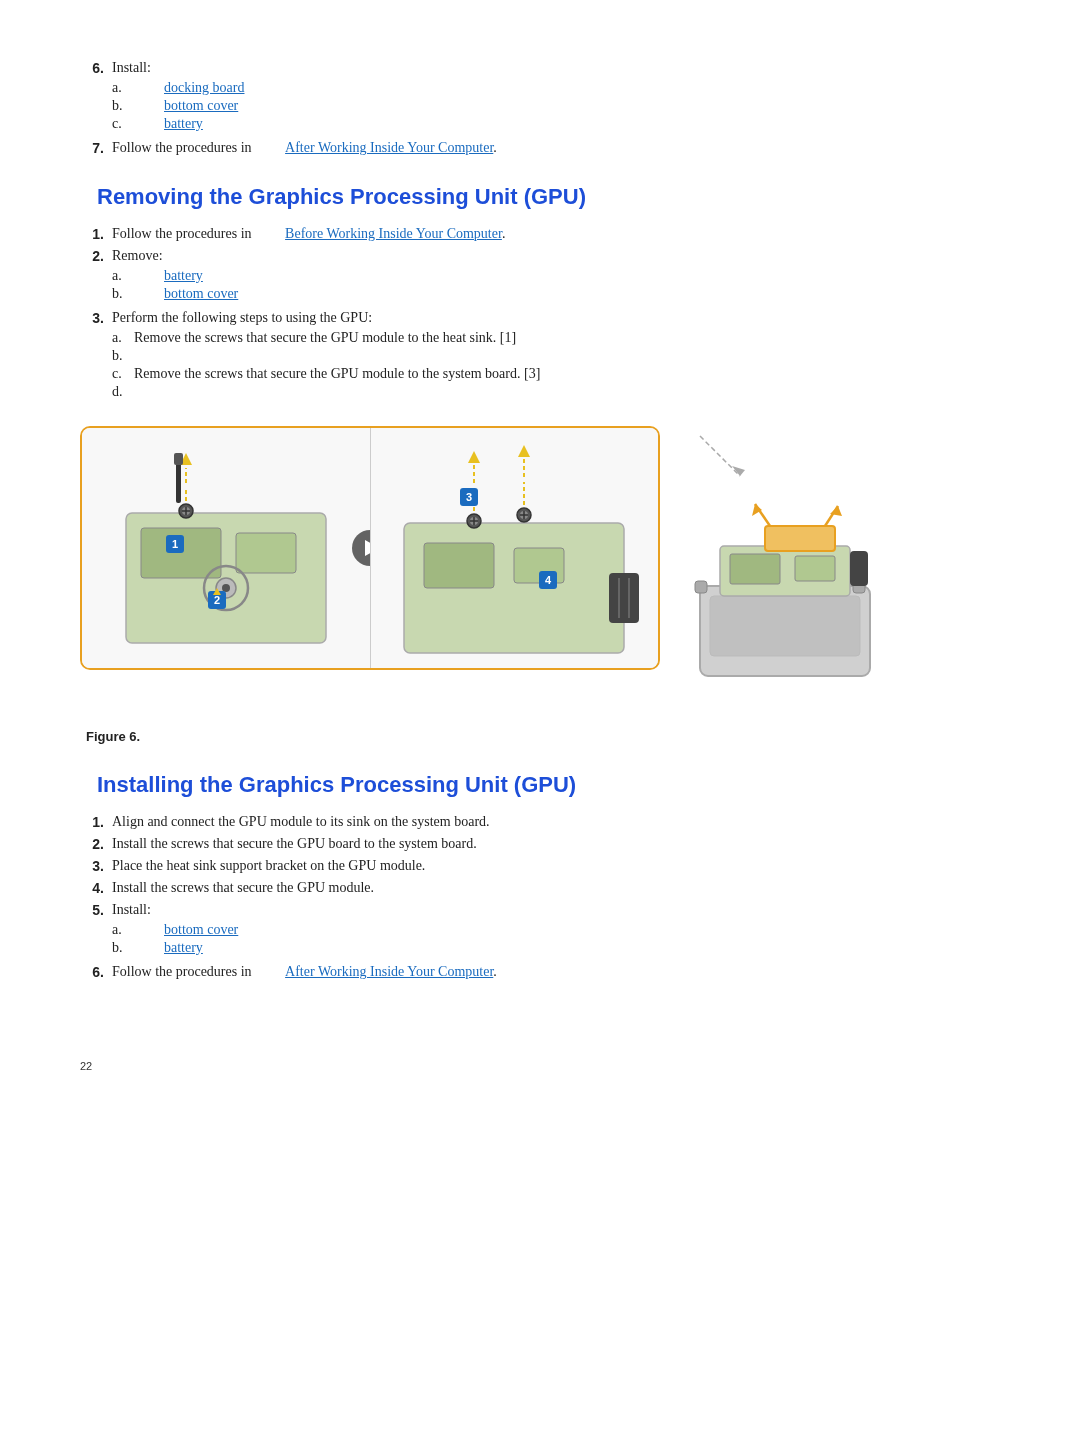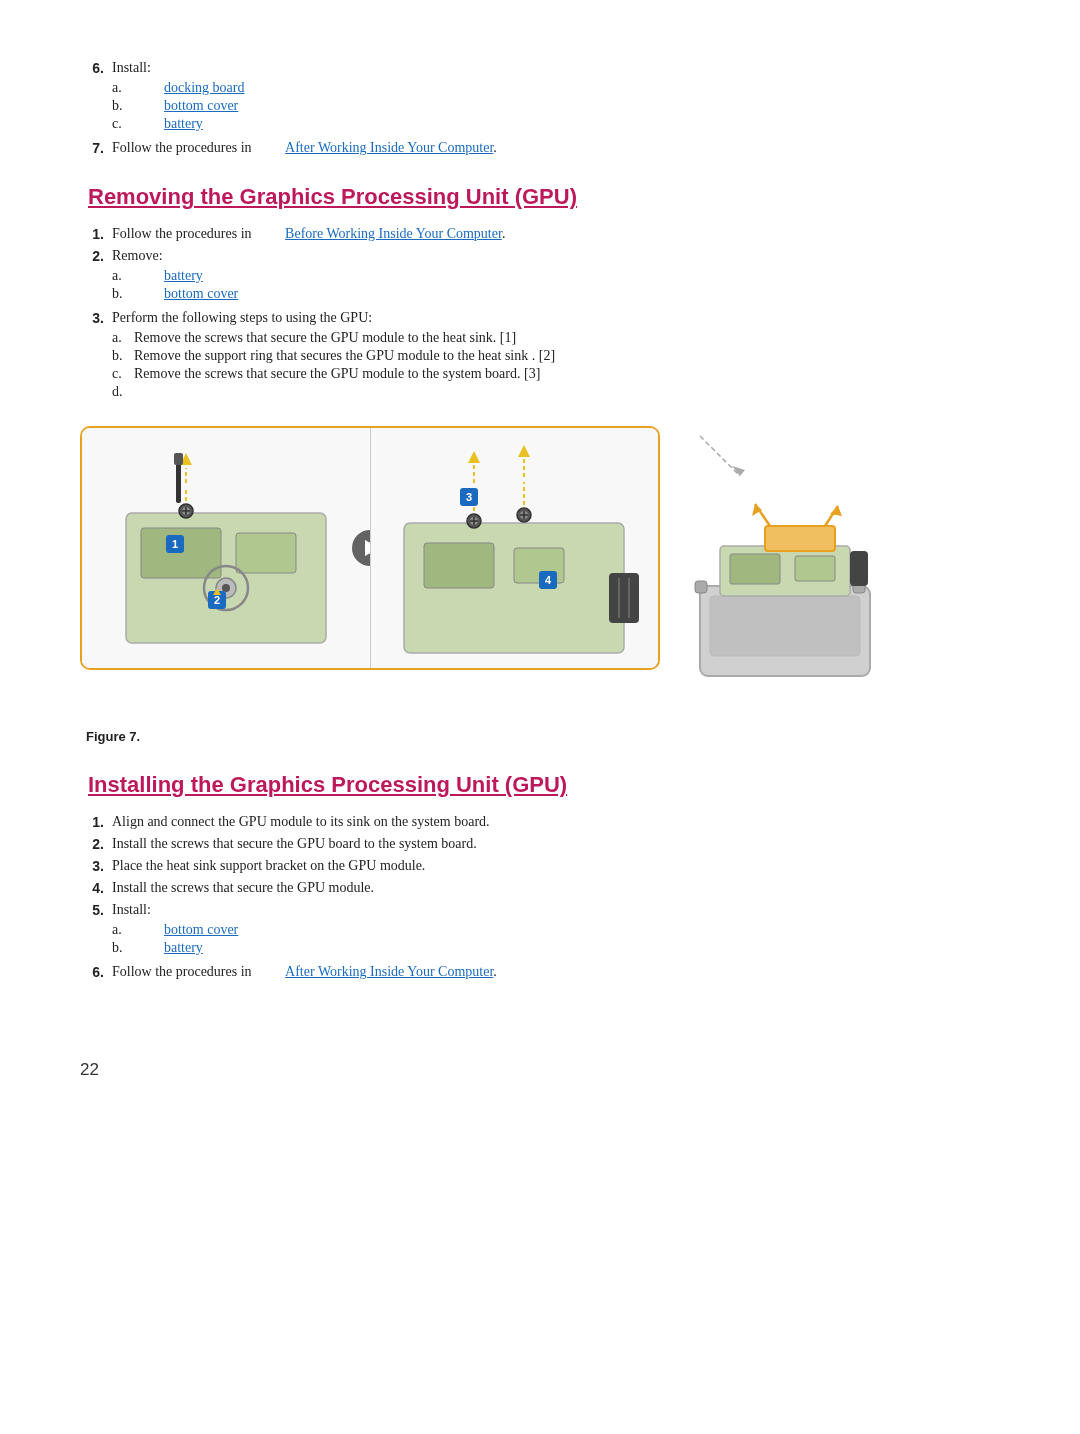--- a/index.html
+++ b/index.html
@@ -43,23 +43,22 @@
     }
     a {
       color: #1a6bbf;
       text-decoration: underline;
       cursor: pointer;
       margin-left: 30px;
     }
     h2 {
       font-size: 22px;
       font-weight: bold;
-      margin: 28px 0 16px 8px;
-      color: #be185d;
-      text-decoration: underline;
+      margin: 28px 0 16px 17px;
+      color: #1d4ed8;
     }
     .figure-container {
       margin: 24px 0 8px 0;
       position: relative;
       width: 100%;
     }
     .figure-inner {
       display: flex;
       align-items: flex-start;
       gap: 0;
@@ -111,21 +110,21 @@
       margin-left: 4px;
     }
     .figure-caption {
       font-size: 13px;
       font-weight: bold;
       margin: 10px 0 0 6px;
       color: #222;
     }
     .page-num {
       margin-top: 80px;
-      font-size: 17px;
+      font-size: 11px;
       color: #333;
     }
     .list-content {
       flex: 1;
       font-family: Liberation Serif, serif;
     }
   </style>
 </head>
 <body>
 
@@ -187,21 +186,20 @@
     <span class="list-num">3.</span>
     <div class="list-content">
       <span>Perform the following steps to using the GPU:</span>
       <ul class="sub-list">
         <li>
           <span class="sub-label">a.</span>
           <span>Remove the screws that secure the GPU module to the heat sink. [1]</span>
         </li>
         <li>
           <span class="sub-label">b.</span>
-          <span>Remove the support ring that secures the GPU module to the heat sink . [2]</span>
         </li>
         <li>
           <span class="sub-label">c.</span>
           <span>Remove the screws that secure the GPU module to the system board. [3]</span>
         </li>
         <li>
           <span class="sub-label">d.</span>
         </li>
       </ul>
     </div>
@@ -310,21 +308,21 @@
         <line x1="145" y1="100" x2="158" y2="80" stroke="#e8a020" stroke-width="2.5"></line>
         <polygon points="158,80 150,88 162,90" fill="#e8a020"></polygon>
 
         <rect x="15" y="155" width="12" height="12" rx="3" fill="#aaa" stroke="#888" stroke-width="1"></rect>
         <rect x="173" y="155" width="12" height="12" rx="3" fill="#aaa" stroke="#888" stroke-width="1"></rect>
 
         <rect x="170" y="125" width="18" height="35" rx="4" fill="#444"></rect>
       </svg>
     </div>
   </div>
-  <p class="figure-caption">Figure 7.</p>
+  <p class="figure-caption">Figure 6.</p>
 </div>
 
 <h2>Installing the Graphics Processing Unit (GPU)</h2>
 
 <ul class="section-list">
   <li>
     <span class="list-num">1.</span>
     <div class="list-content">
       <span>Align and connect the GPU module to its sink on the system board.</span>
     </div>

